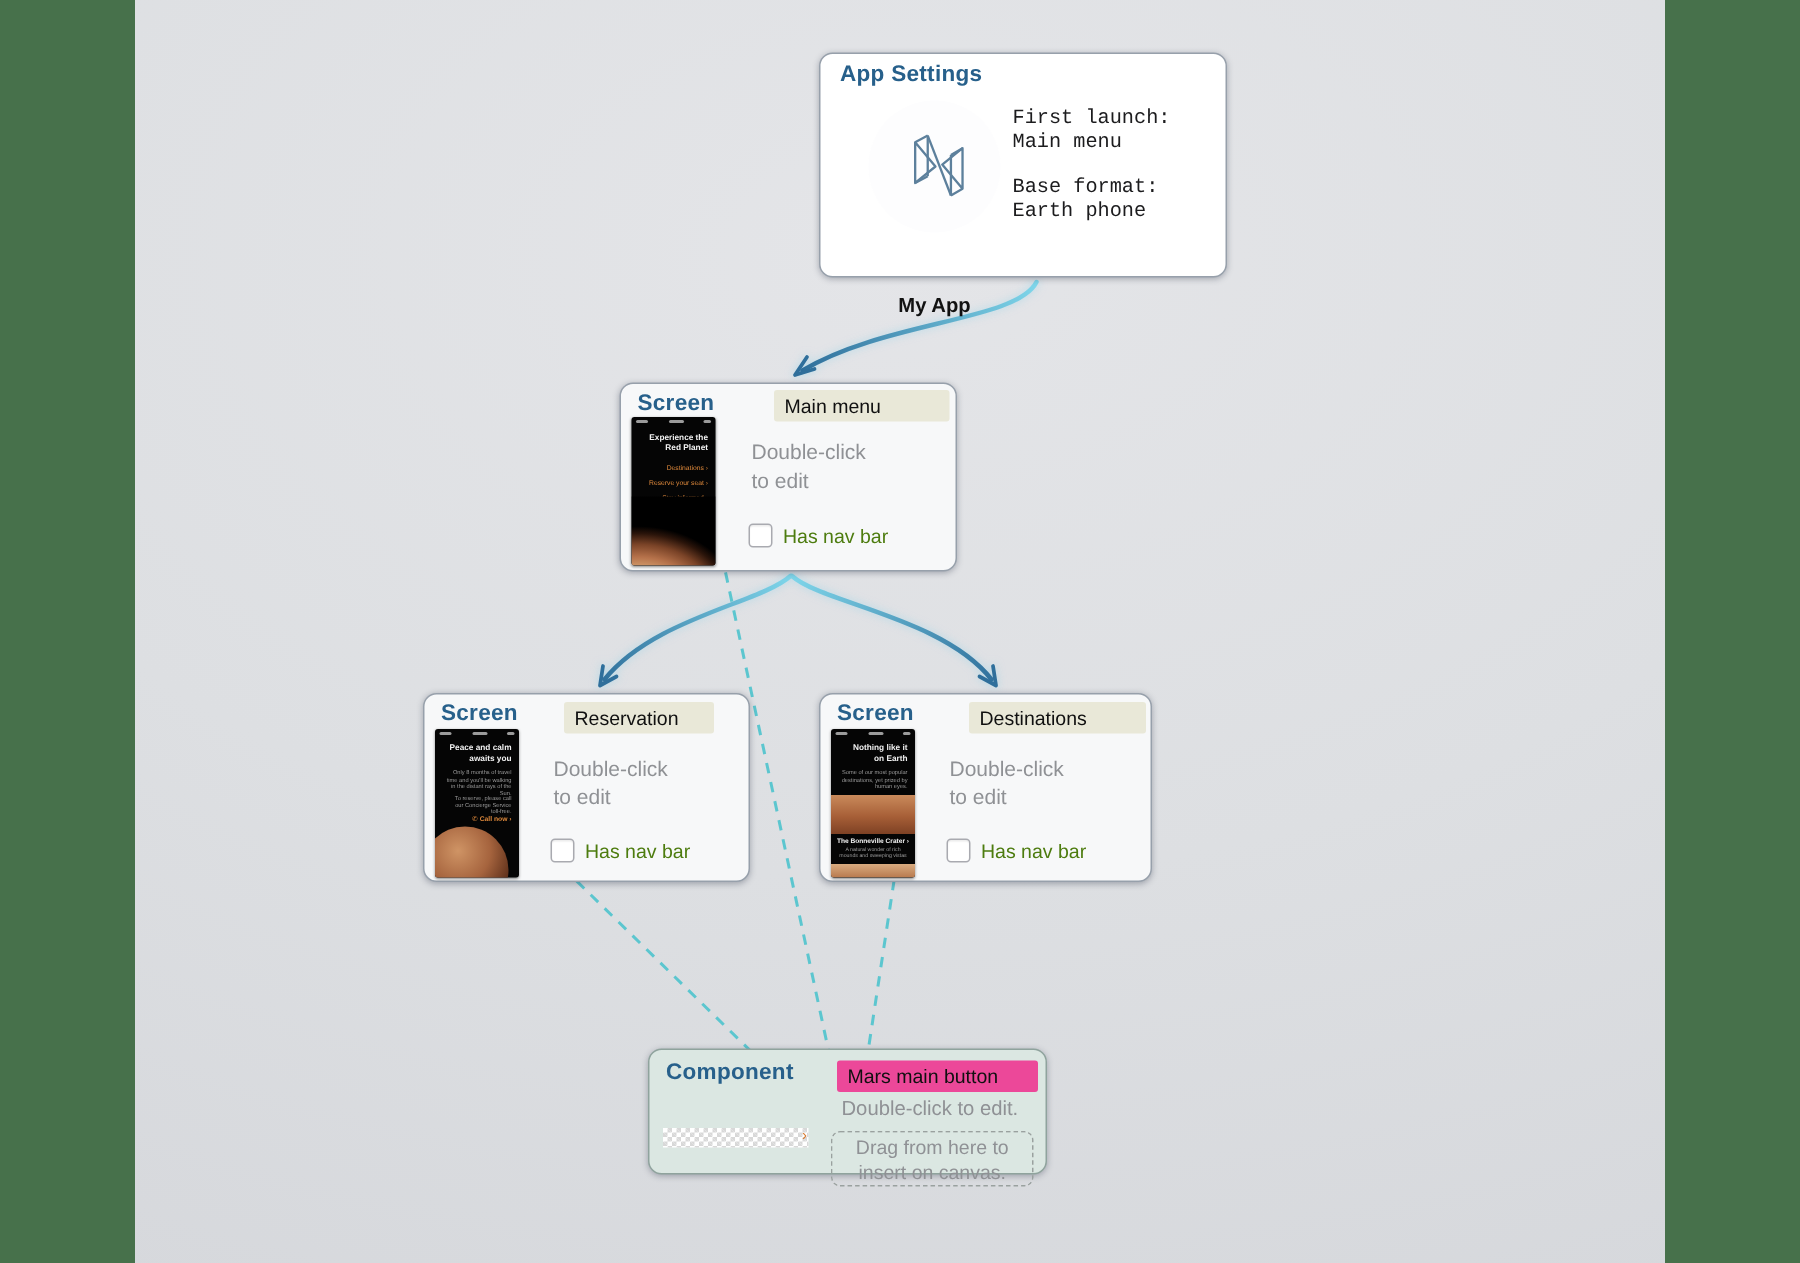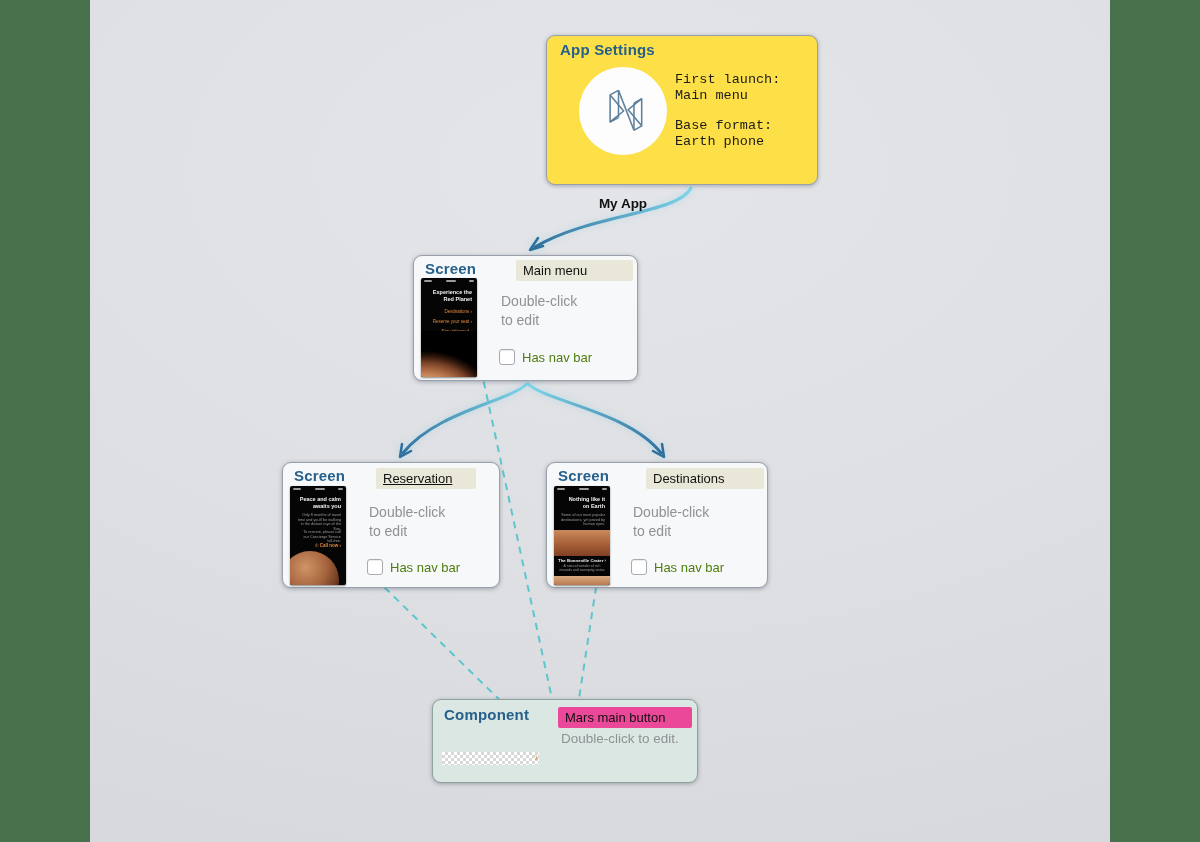--- a/index.html
+++ b/index.html
@@ -6,21 +6,21 @@
   body{font-family:"Liberation Sans","DejaVu Sans",sans-serif;}
   .stage{position:relative;width:1200px;height:842px;overflow:hidden;background:#47714b;}
   .canvas{position:absolute;left:90px;top:0;width:1020px;height:842px;
     background:radial-gradient(120% 90% at 50% 20%, #e4e5e8 0%, #dddfe2 55%, #d6d8dc 100%);}
   .conn{position:absolute;left:0;top:0;width:1200px;height:842px;pointer-events:none;}
   .solidglow{filter:drop-shadow(0 0 3px rgba(140,210,235,.55));}
 
   .node{position:absolute;border:1.5px solid #97a0ab;border-radius:9px;
     box-shadow:0 1px 4px rgba(40,50,70,.35);box-sizing:border-box;}
   .node-screen{background:#f7f8f9;}
-  .node-settings{background:#fde047;}
+  .node-settings{background:#ffffff;}
   .node-component{background:#dbe7e2;border-color:#8fa39d;}
   .hdr{position:absolute;font-size:15px;font-weight:bold;color:#27608b;letter-spacing:.2px;}
   .titlefield{position:absolute;background:#e9e8d8;height:21px;line-height:21px;
     font-size:13px;color:#101010;padding-left:7px;box-sizing:border-box;border-radius:2px;}
   .hint{position:absolute;font-size:14px;color:#8f9195;line-height:19px;white-space:pre-line;}
   .cbrow{position:absolute;display:flex;align-items:center;}
   .cb{width:14px;height:14px;background:#fff;border:1px solid #a9aab0;border-radius:3px;
     box-shadow:inset 0 1px 1px rgba(0,0,0,.08);}
   .cblabel{font-size:13px;color:#4d7c0f;margin-left:7px;}
 
@@ -149,21 +149,21 @@
     <div class="hint" style="left:87px;top:36px;width:115px;">Double-click
 to edit</div>
     <div class="cbrow" style="left:85px;top:93px;">
       <span class="cb"></span>
       <span class="cblabel">Has nav bar</span>
     </div>
   </div>
 
   <div class="node node-screen" style="left:282px;top:462px;width:218px;height:126px;">
     <div class="hdr" style="left:11px;top:4px;">Screen</div>
-    <div class="titlefield" style="left:93px;top:5px;width:100px;text-decoration:underline;">Reservation</div>
+    <div class="titlefield" style="left:93px;top:5px;width:100px;">Reservation</div>
     <div class="thumb" style="left:7px;top:23px;">
       <div class="statusbar">
         <span class="sb" style="width:8px;"></span>
           <span class="sb" style="width:10px;"></span>
           <span class="sb" style="width:5px;"></span>
       </div>
       <div class="t-title" style="top:10px;white-space:pre-line;">Peace and calm
 awaits you</div>
       <div class="t-body" style="top:27px;">Only 8 months of travel time and you'll be walking in the distant rays of the Sun.</div>
       <div class="t-body" style="top:44px;">To reserve, please call our Concierge Service toll-free.</div>
@@ -207,14 +207,16 @@
   </div>
 
   <div class="node node-component" style="left:432px;top:699px;width:266px;height:84px;">
     <div class="hdr" style="left:11px;top:6px;">Component</div>
     <div class="titlefield ctitle" style="left:125px;top:7px;width:134px;">Mars main button</div>
     <div class="hint" style="left:128px;top:29px;font-size:13.5px;">Double-click to edit.</div>
     <div class="checker" style="left:9px;top:52px;width:97px;">
       <span class="ghost"></span>
       <span class="chev">›</span>
     </div>
+    <div class="dragbox" style="left:121px;top:54px;width:135px;height:37px;">Drag from here to
+insert on canvas.</div>
   </div>
 </div>
 
 </body></html>

